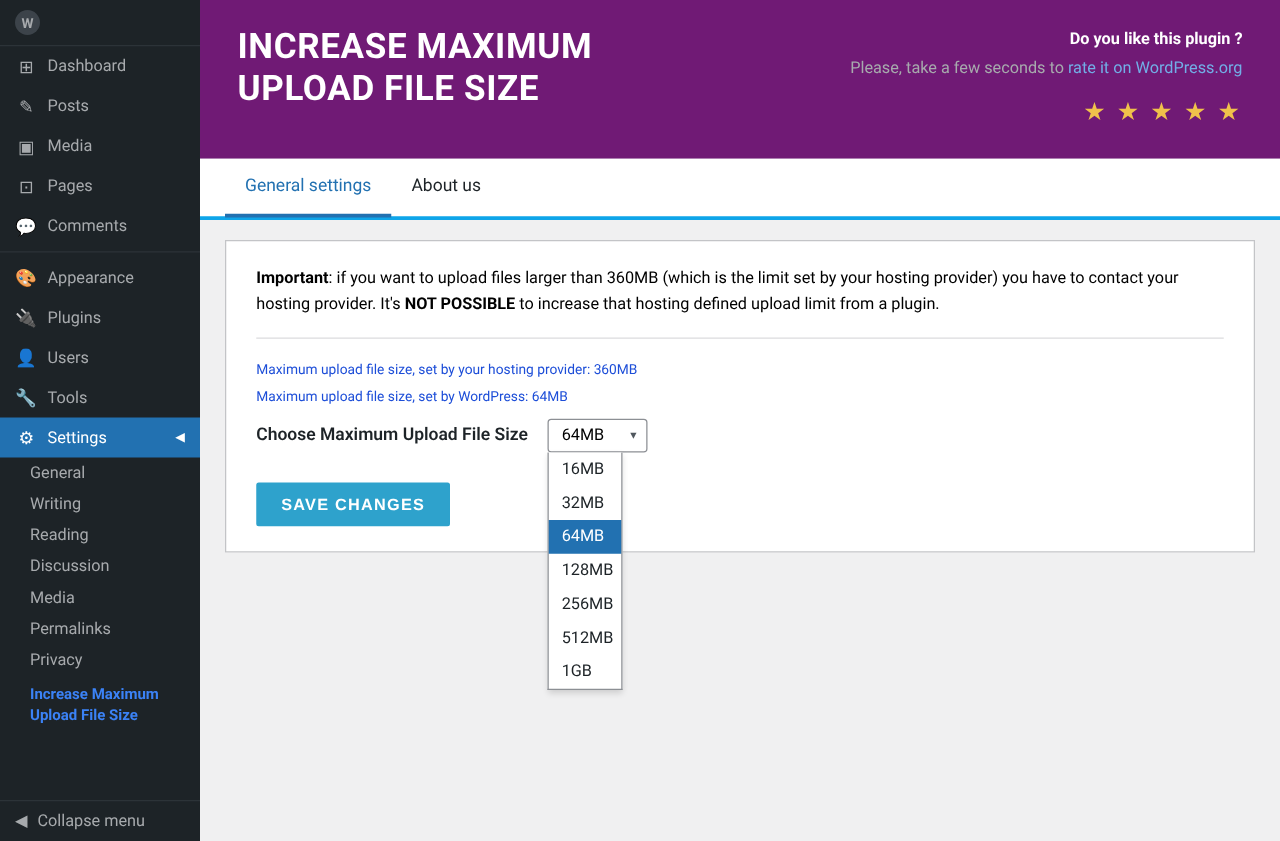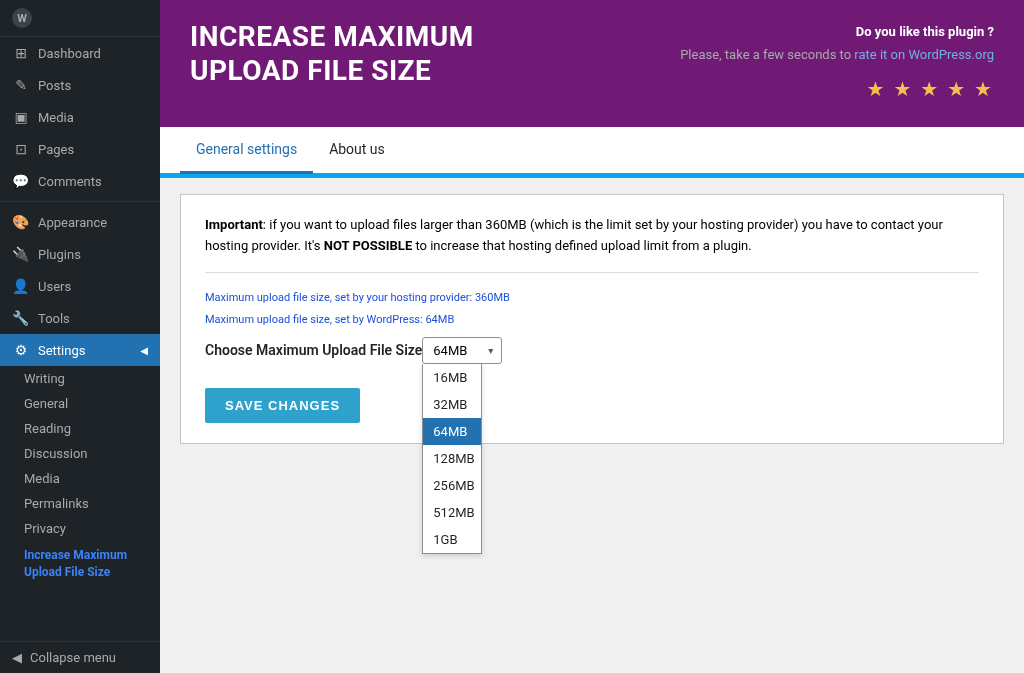--- a/index.html
+++ b/index.html
@@ -107,21 +107,21 @@
     .content-area {
       flex: 1;
       background: #f0f0f1;
       overflow-y: auto;
       padding: 0 20px 20px 20px;
     }
 
     
     .tabs-bar {
       background: #fff;
-      border-bottom: 5px solid #0ea5e9;
+      border-bottom: 3px solid #0ea5e9;
       display: flex;
       padding: 0 10px;
       gap: 0;
       margin: 0 -20px;
       padding-left: 20px;
     }
     .tab {
       padding: 14px 16px;
       font-size: 14px;
       cursor: pointer;
@@ -161,20 +161,21 @@
 
     .divider-line {
       border: none;
       border-top: 1px solid #dcdcde;
       margin: 16px 0;
     }
 
     .choose-row {
       display: flex;
       align-items: center;
+      gap: 16px;
       margin-top: 8px;
       position: relative;
     }
     .choose-label {
       font-size: 14px;
       font-weight: 600;
       color: #1d2327;
     }
 
     
@@ -286,24 +287,24 @@
     <span class="icon">🔧</span>
     <span>Tools</span>
   </div>
   <div class="sidebar-item active">
     <span class="icon">⚙</span>
     <span>Settings</span>
     <span style="margin-left:auto; color:#fff; font-size:10px;">◀</span>
   </div>
 
   <div class="sidebar-subitem">
+    <span>General</span>
+  </div>
+  <div class="sidebar-subitem">
     <span>Writing</span>
-  </div>
-  <div class="sidebar-subitem">
-    <span>General</span>
   </div>
   <div class="sidebar-subitem">
     <span>Reading</span>
   </div>
   <div class="sidebar-subitem">
     <span>Discussion</span>
   </div>
   <div class="sidebar-subitem">
     <span>Media</span>
   </div>

